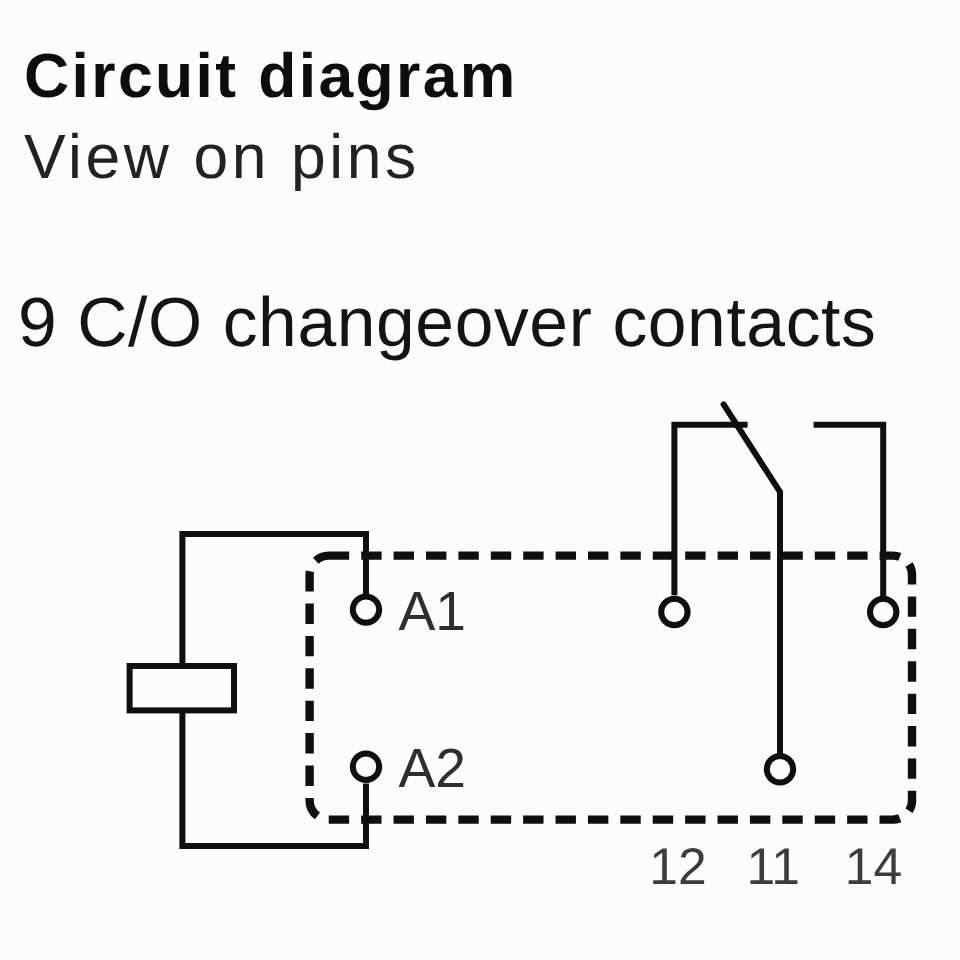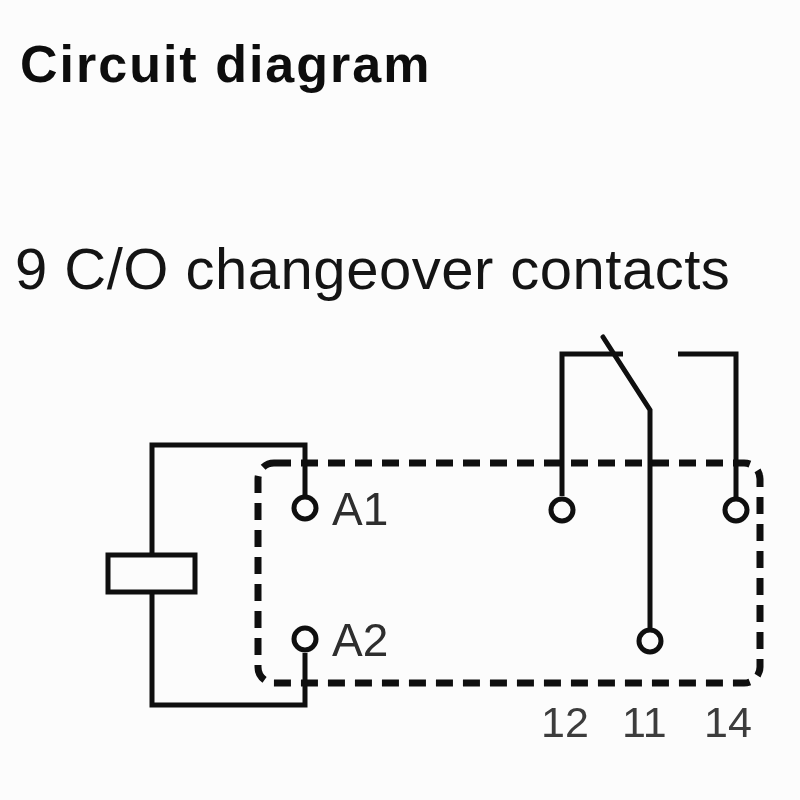--- a/index.html
+++ b/index.html
@@ -85,20 +85,21 @@
     font-size: 43px;
   }
 </style>
 </head>
 <body>
 
 <div class="page">
 
   <div class="title">Circuit diagram</div>
 
+  <div class="subtitle">View on pins</div>
 
   <div class="heading">9 C/O changeover contacts</div>
 
   <svg class="diagram-svg" width="800" height="800" viewBox="0 0 800 800">
 
     <rect class="outline" x="258" y="463" width="502" height="220" rx="16"></rect>
 
     <path class="wire" d="M 305 495 L 305 445 L 152 445 L 152 555"></path>
 
     <rect class="coil" x="108" y="555" width="87" height="37"></rect>

